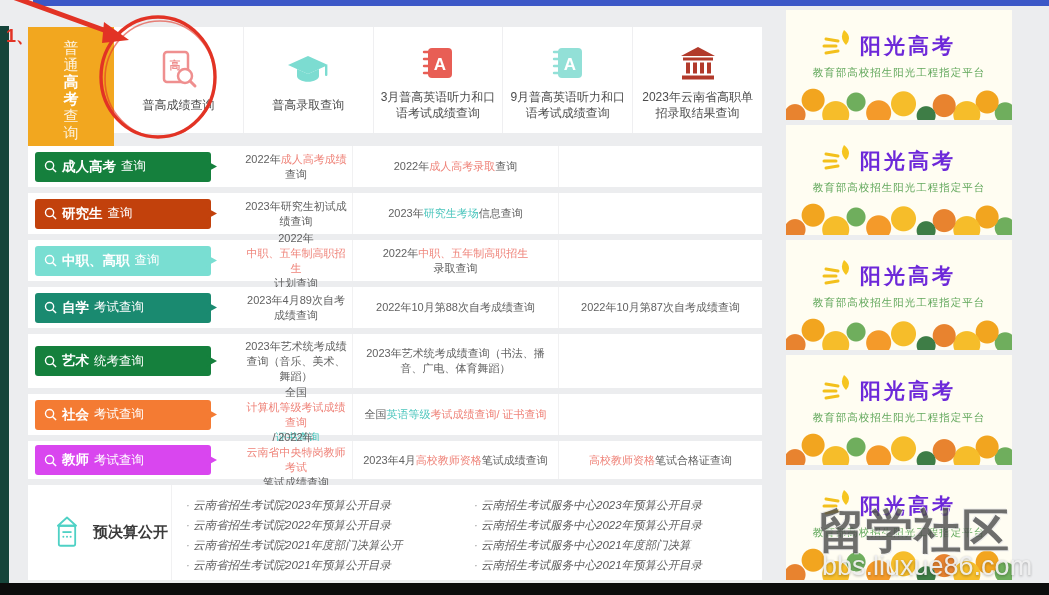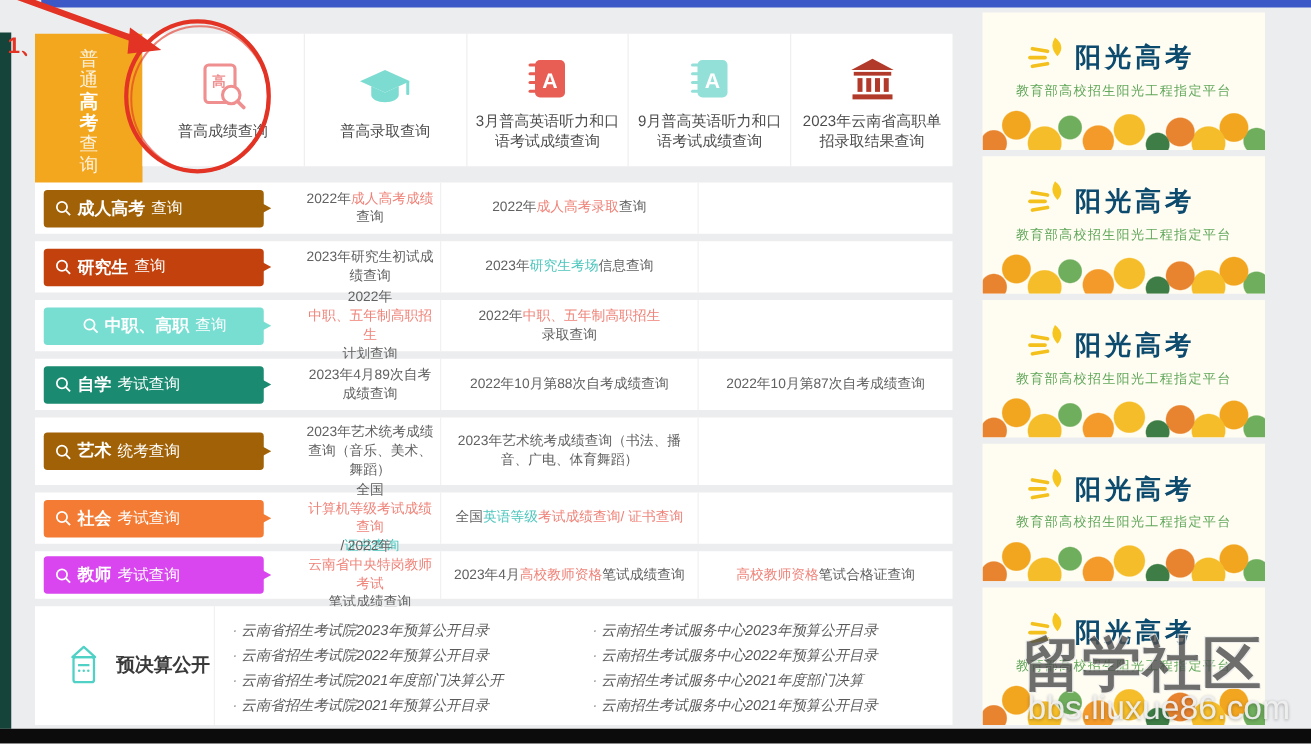--- a/index.html
+++ b/index.html
@@ -28,23 +28,23 @@
   .svc-label { font-size:12px; color:#4c4c4c; text-align:center; line-height:16px; }
 
   
   .qrow { position:absolute; left:28px; width:734px; background:#fff; }
   .tag { position:absolute; left:7px; top:50%; transform:translateY(-50%); height:30px; width:176px;
          display:flex; align-items:center; gap:5px; padding:0 8px 0 9px; border-radius:3px; color:#fff; }
   .tag .tip { position:absolute; right:-6px; top:calc(50% - 6px); width:11px; height:12px;
               background:inherit; clip-path:polygon(0 0,100% 50%,0 100%); }
   .tag .t-strong { font-size:13.5px; font-weight:bold; }
   .tag .t-rest   { font-size:12.5px; }
-  .c-teal   { background:#a16207; }
+  .c-teal   { background:#15803d; }
   .c-navy   { background:#c2410c; }
-  .c-lteal  { background:#79ded2;justify-content:center; }
+  .c-lteal  { background:#79ded2; }
   .c-green  { background:#1a8a70; }
   .c-orange { background:#f47b33; }
   .c-teal2  { background:#d946ef; }
   .cells { position:absolute; left:212px; right:0; top:0; bottom:0; display:flex; }
   .cell { display:flex; flex-wrap:wrap; align-content:center; align-items:center; justify-content:center;
           font-size:11px; line-height:15px; text-align:center; padding:3px 8px; cursor:pointer; }
   .cell.a { width:112px; padding:3px 2px; }
   .cell.b { width:206px; border-left:1px solid #f1f1f2; }
   .cell.c { flex:1; border-left:1px solid #f1f1f2; }
   .seg-dark { color:#616161; }
@@ -58,21 +58,21 @@
   .budget-title { font-size:15px; font-weight:bold; color:#3a3a3a; }
   .budget-links { flex:1; display:flex; padding:10px 0 0 14px; }
   .bcol { flex:1; }
   .bcol .blink { font-size:11.5px; color:#5a5a5a; line-height:20px; cursor:pointer;font-style:italic; }
   .bcol .blink::before { content:"· "; color:#9a9a9a; }
 
   
   .banner { position:absolute; left:786px; width:226px; height:110px; background:#fffdf2; overflow:hidden; cursor:pointer; }
   .banner .rays { position:absolute; left:36px; top:18px; }
   .banner .b-title { position:absolute; left:0; right:0; top:22px; text-align:center; padding-left:18px;
-                     font-size:21px; font-weight:bold; letter-spacing:3px; color:#0c4a6e; }
+                     font-size:21px; font-weight:bold; letter-spacing:3px; color:#6d28d9; }
   .banner .b-sub { position:absolute; left:0; right:0; top:56px; text-align:center;
                    font-size:10.5px; letter-spacing:1px; color:#61a75b; }
   .banner .flowers { position:absolute; left:0; right:0; bottom:0; height:36px;
     background:
       radial-gradient(circle at 4% 85%, #e8832f 0 10px, transparent 11px),
       radial-gradient(circle at 12% 45%, #f2a51f 0 11px, transparent 12px),
       radial-gradient(circle at 22% 85%, #f6bd2a 0 13px, transparent 14px),
       radial-gradient(circle at 31% 50%, #6fae5d 0 9px, transparent 10px),
       radial-gradient(circle at 41% 80%, #f49a2a 0 12px, transparent 13px),
       radial-gradient(circle at 52% 55%, #f6bd2a 0 12px, transparent 13px),

